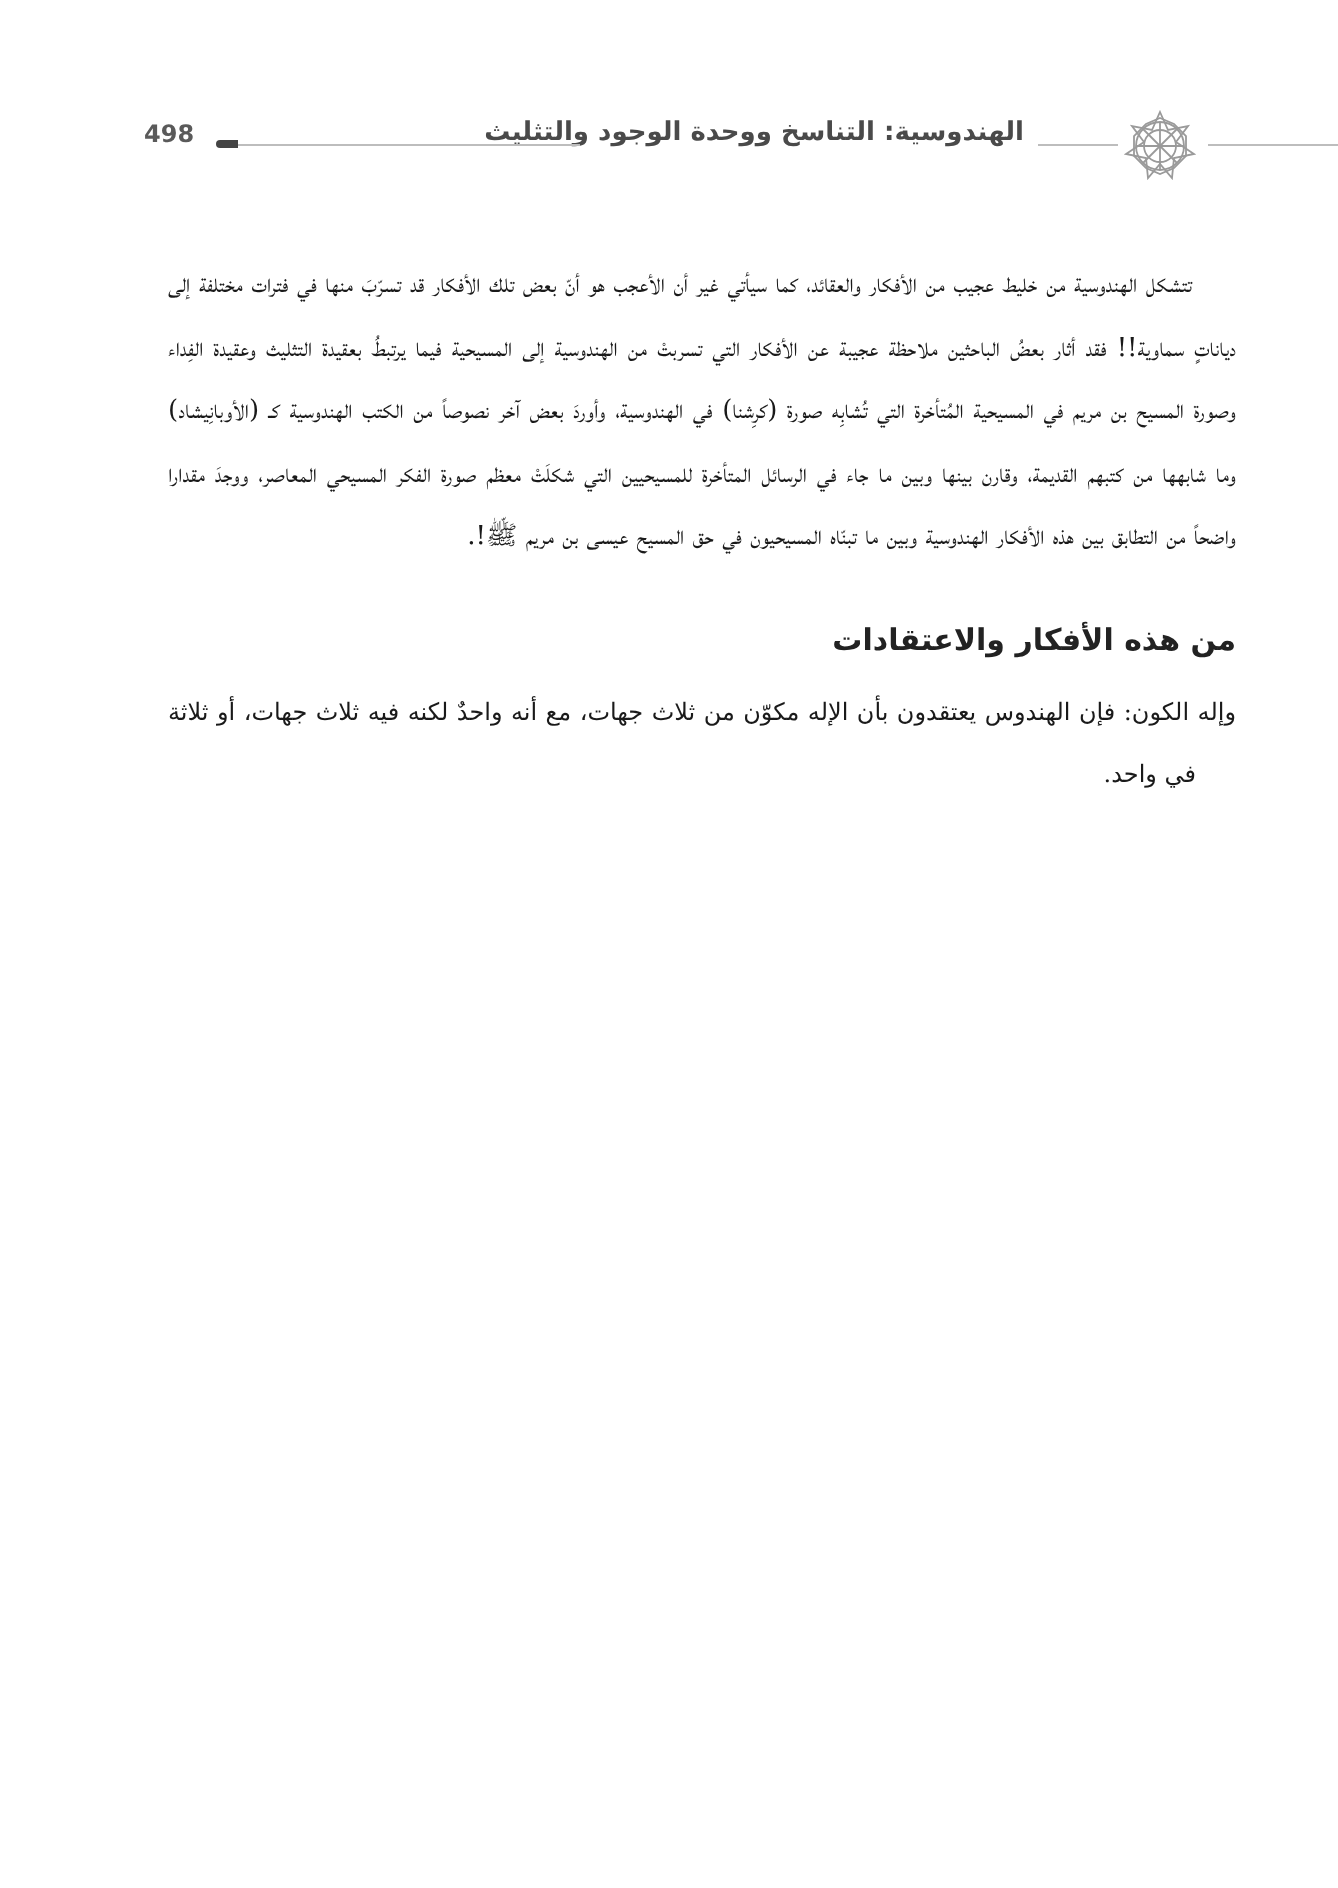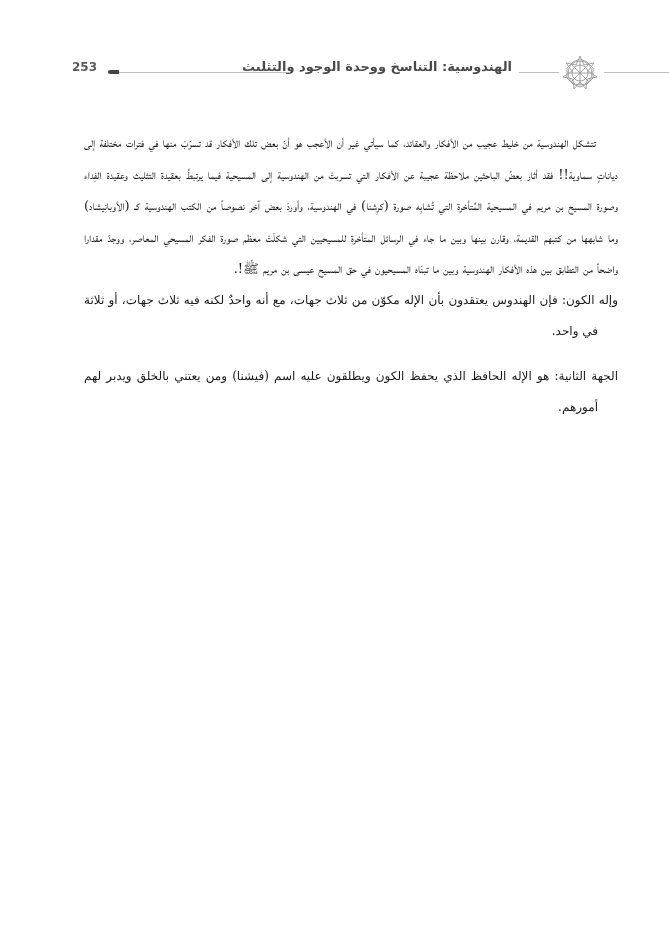--- a/index.html
+++ b/index.html
@@ -142,22 +142,22 @@
       <line x1="8" y1="20" x2="32" y2="20"></line>
       <line x1="11.5" y1="11.5" x2="28.5" y2="28.5"></line>
       <line x1="28.5" y1="11.5" x2="11.5" y2="28.5"></line>
     </g>
   </svg>
 </div>
 <div class="header-line-mid"></div>
 <div class="running-title">الهندوسية: التناسخ ووحدة الوجود والتثليث</div>
 <div class="header-line-left"></div>
 <div class="page-pointer"></div>
-<div class="page-number">253</div>
+<div class="page-number">498</div>
 
 <div class="content">
   <p class="para indent">تتشكل الهندوسية من خليط عجيب من الأفكار والعقائد، كما سيأتي غير أن الأعجب هو أنّ بعض تلك الأفكار قد تسرّبَ منها في فترات مختلفة إلى دياناتٍ سماوية!! فقد أثار بعضُ الباحثين ملاحظة عجيبة عن الأفكار التي تسربتْ من الهندوسية إلى المسيحية فيما يرتبطُ بعقيدة التثليث وعقيدة الفِداء وصورة المسيح بن مريم في المسيحية المُتأخرة التي تُشابِه صورة (كرِشنا) في الهندوسية، وأوردَ بعض آخر نصوصاً من الكتب الهندوسية كـ (الأوبانِيشاد) وما شابهها من كتبهم القديمة، وقارن بينها وبين ما جاء في الرسائل المتأخرة للمسيحيين التي شكلَتْ معظم صورة الفكر المسيحي المعاصر، ووجدَ مقدارا واضحاً من التطابق بين هذه الأفكار الهندوسية وبين ما تبنّاه المسيحيون في حق المسيح عيسى بن مريم ﷺ!.</p>
 
+  <div class="section-heading">من هذه الأفكار والاعتقادات</div>
 
 
   <p class="hanging">وإله الكون: فإن الهندوس يعتقدون بأن الإله مكوّن من ثلاث جهات، مع أنه واحدٌ لكنه فيه ثلاث جهات، أو ثلاثة في واحد.</p>
-  <p class="hanging gap-a">الجهة الثانية: هو الإله الحافظ الذي يحفظ الكون ويطلقون عليه اسم (فيشنا) ومن يعتني بالخلق ويدبر لهم أمورهم.</p>
 </div>
 
 </body></html>

